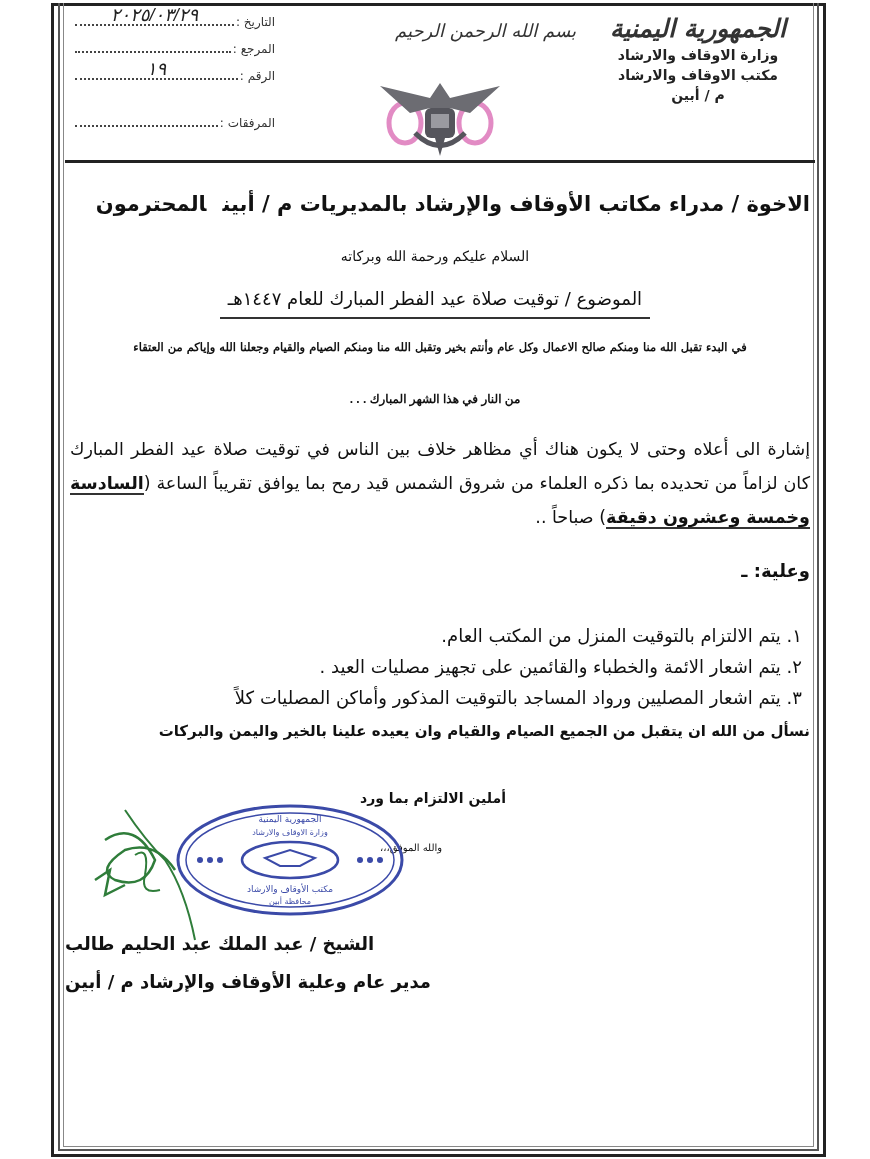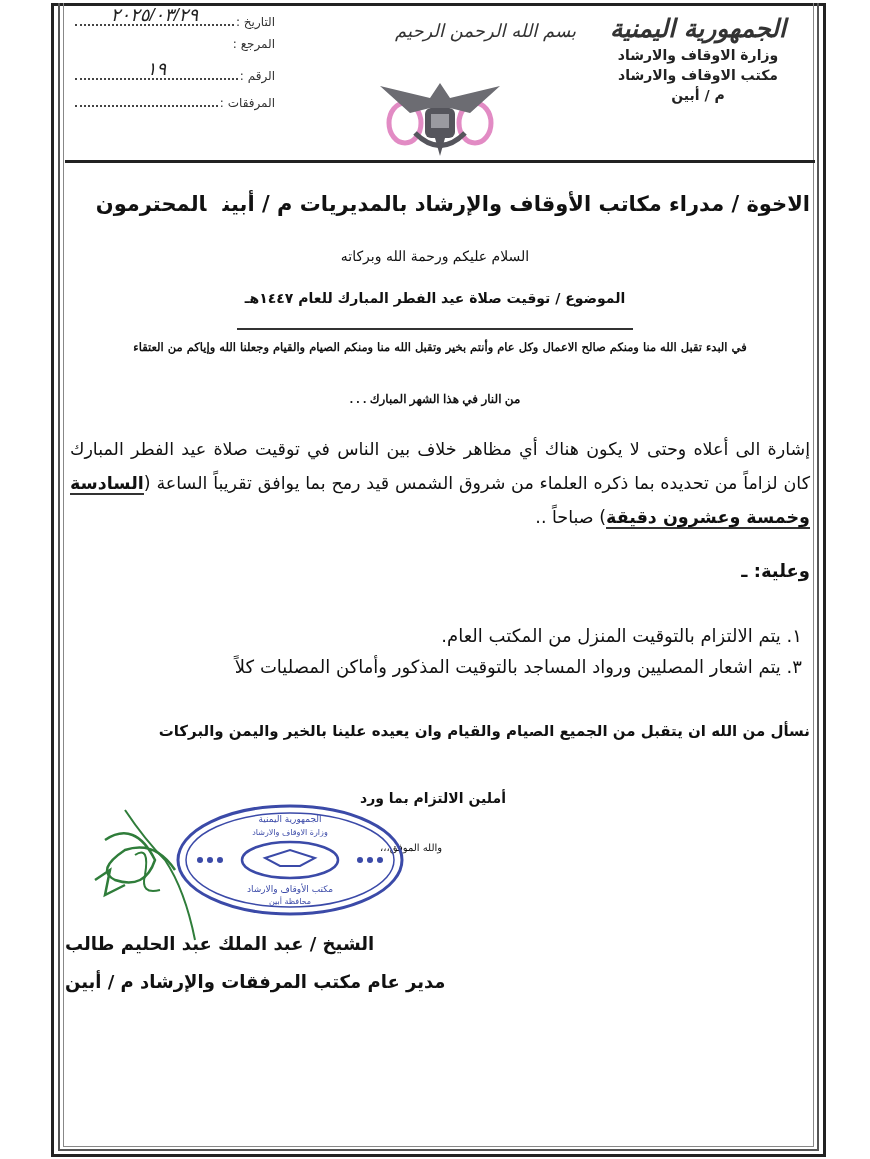--- a/index.html
+++ b/index.html
@@ -37,21 +37,21 @@
 
   .hdr-divider { position: absolute; left: 65px; top: 160px; width: 750px; height: 3px; background: #222; }
 
   
   .addressee { position: absolute; left: 90px; top: 192px; width: 720px; text-align: right;
                font-weight: bold; font-size: 21px; }
   .addressee .honor { margin-right: 16px; }
   .salam { position: absolute; left: 0; width: 870px; top: 248px; text-align: center;
            font-family: "DejaVu Serif", serif; font-size: 14px; }
   .subject { position: absolute; left: 0; width: 870px; top: 288px; text-align: center; }
-  .subject span { font-weight: bold; font-size: 14px; padding: 0 8px 22px 8px;
+  .subject span { font-weight: normal; font-size: 18px; padding: 0 8px 8px 8px;
                   border-bottom: 2px solid #333; }
   .greet1 { position: absolute; left: 70px; width: 740px; top: 340px; text-align: center;
             font-family: "DejaVu Serif", serif; font-size: 11.5px; font-weight: bold; }
   .greet2 { position: absolute; left: 0; width: 870px; top: 392px; text-align: center;
             font-family: Liberation Sans, sans-serif; font-size: 12px; font-weight: bold; }
 
   .para { position: absolute; left: 70px; width: 740px; top: 432px; text-align: justify;
           text-align-last: right; font-size: 17.5px; line-height: 34px; }
   .para .emph { font-weight: bold; border-bottom: 2px solid #333; }
 
@@ -98,33 +98,33 @@
   <path d="M60 60 L65 78 L70 60 Z" fill="#55555c"></path>
 </svg>
 
 <div class="hdr-left rtl">
   <div class="meta-row" style="flex-direction:row;">
     <span class="lbl">التاريخ :</span>
     <span class="val">
         <span>٢٠٢٥/٠٣/٢٩</span>
       </span>
   </div>
-  <div class="meta-row" style="flex-direction:column;justify-content:center;">
+  <div class="meta-row" style="flex-direction:row;justify-content:center;">
     <span class="lbl">المرجع :</span>
     <span class="val">
         <span></span>
       </span>
   </div>
   <div class="meta-row" style="flex-direction:row;">
     <span class="lbl">الرقم :</span>
     <span class="val">
         <span>١٩</span>
       </span>
   </div>
-  <div class="meta-row" style="flex-direction:row;">
+  <div class="meta-row" style="flex-direction:row;margin-top:20px;">
     <span class="lbl">المرفقات :</span>
     <span class="val">
         <span></span>
       </span>
   </div>
 </div>
 
 <div class="hdr-divider"></div>
 
 <div class="addressee rtl">
@@ -141,20 +141,21 @@
 <div class="greet2 rtl">من النار في هذا الشهر المبارك . . .</div>
 
 <div class="para rtl">
   <span>إشارة الى أعلاه وحتى لا يكون هناك أي مظاهر خلاف بين الناس في توقيت صلاة عيد الفطر المبارك كان لزاماً من تحديده بما ذكره العلماء من شروق الشمس قيد رمح بما يوافق تقريباً الساعة (</span><span class="emph">السادسة وخمسة وعشرون دقيقة</span><span>) صباحاً ..</span>
 </div>
 
 <div class="wa-alayh rtl">وعلية: ـ</div>
 
 <div class="items rtl">
   <div class="it">١. يتم الالتزام بالتوقيت المنزل من المكتب العام.</div>
+  <div class="it">٢. يتم اشعار الائمة والخطباء والقائمين على تجهيز مصليات العيد .</div>
   <div class="it">٣. يتم اشعار المصليين ورواد المساجد بالتوقيت المذكور وأماكن المصليات كلاً</div>
 </div>
 
 <div class="closing rtl">نسأل من الله ان يتقبل من الجميع الصيام والقيام وان يعيده علينا بالخير واليمن والبركات</div>
 
 <div class="amal rtl">أملين الالتزام بما ورد</div>
 <div class="wallah rtl">والله الموفق،،،</div>
 
 <svg class="stamp" viewBox="0 0 240 120">
   <ellipse cx="120" cy="60" rx="112" ry="54" fill="none" stroke="#3b4aa8" stroke-width="3"></ellipse>
@@ -174,13 +175,13 @@
 </svg>
 
 <svg class="signature" viewBox="0 0 140 150">
   <path d="M40 10 Q60 40 80 60 Q100 90 110 140" fill="none" stroke="#2f7d3a" stroke-width="2"></path>
   <path d="M20 40 Q50 20 70 60 Q60 90 30 80 Q10 70 40 50 Q70 40 90 70" fill="none" stroke="#2f7d3a" stroke-width="2.5"></path>
   <path d="M10 80 L25 70 L20 95 L40 85" fill="none" stroke="#2f7d3a" stroke-width="2.5"></path>
   <path d="M50 55 Q65 45 60 75 Q55 95 75 90" fill="none" stroke="#2f7d3a" stroke-width="2"></path>
 </svg>
 
 <div class="signer-name rtl">الشيخ / عبد الملك عبد الحليم طالب</div>
-<div class="signer-title rtl">مدير عام مكتب المرفقات والإرشاد م / أبين</div>
+<div class="signer-title rtl">مدير عام وعلية الأوقاف والإرشاد م / أبين</div>
 
 </body></html>

